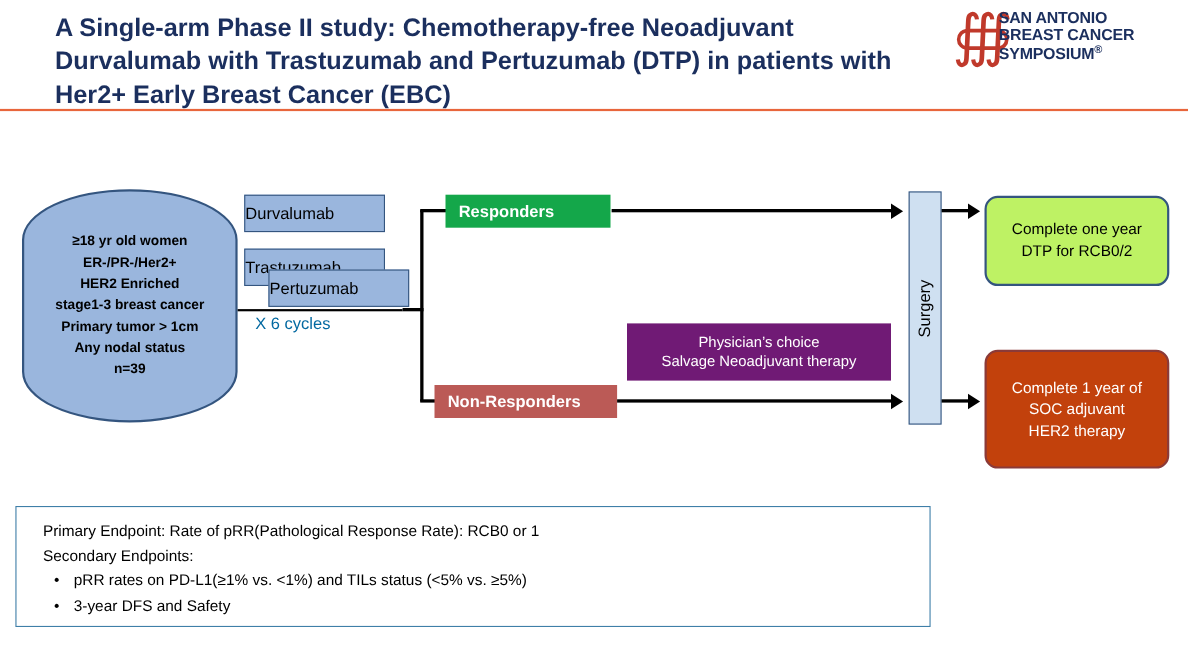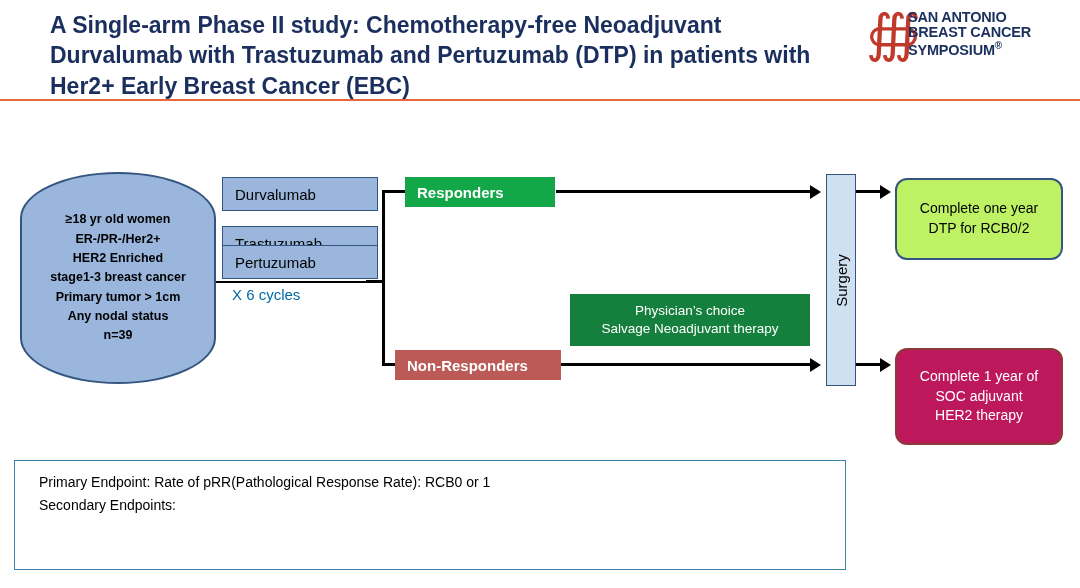--- a/index.html
+++ b/index.html
@@ -130,34 +130,33 @@
     font-size: 12.5px;
     font-weight: bold;
     color: #000;
     line-height: 1.55;
     box-sizing: border-box;
     padding: 6px 10px;
   }
   .drug {
     position: absolute;
     left: 222px;
-    width: 156px;
+    width: 128px;
     height: 34px;
     background: #9ab6dd;
     border: 1px solid #34557f;
     display: flex;
     align-items: center;
-    padding-left: 12px;
     box-sizing: border-box;
     font-size: 15px;
     color: #000;
   }
   .drug-1 { top: 177px; }
   .drug-2 { top: 226px; }
-  .drug-3 { top: 245px; }
+  .drug-3 { top: 245px; margin-left: 22px; }
 
   .cycles {
     position: absolute;
     left: 232px;
     top: 286px;
     font-size: 15px;
     color: #0369a1;
   }
 
   .responders {
@@ -189,21 +188,21 @@
     font-size: 15px;
     color: #ffffff;
     font-weight: bold;
   }
   .salvage {
     position: absolute;
     left: 570px;
     top: 294px;
     width: 240px;
     height: 52px;
-    background: #15803d;
+    background: #701a75;
     display: flex;
     flex-direction: column;
     align-items: center;
     justify-content: center;
     text-align: center;
     font-size: 13.5px;
     color: #ffffff;
     line-height: 1.35;
   }
   .surgery {
@@ -240,26 +239,25 @@
   .outcome-top {
     top: 178px;
     height: 82px;
     background: #bef264;
     border: 2px solid #34557f;
     font-size: 14px;
     color: #000;
   }
   .outcome-bottom {
     top: 318px;
-    height: 97px;
-    background: #be185d;
+    height: 108px;
+    background: #c2410c;
     border: 2px solid #8b3a38;
     font-size: 14px;
     color: #ffffff;
-    margin-top: 30px;
   }
 
   
   .line { position: absolute; background: #000; }
   .arrow-head {
     position: absolute;
     width: 0; height: 0;
     border-top: 7px solid transparent;
     border-bottom: 7px solid transparent;
     border-left: 11px solid #000;
@@ -371,15 +369,19 @@
   </div>
   <div class="outcome outcome-bottom">
     <span>Complete 1 year of</span>
     <span>SOC adjuvant</span>
     <span>HER2 therapy</span>
   </div>
 
   <div class="endpoints">
     <div>Primary Endpoint: Rate of pRR(Pathological Response Rate): RCB0 or 1</div>
     <div>Secondary Endpoints:</div>
+    <ul>
+      <li>pRR rates on PD-L1(≥1% vs. &lt;1%) and TILs status (&lt;5% vs. ≥5%)</li>
+      <li>3-year DFS and Safety</li>
+    </ul>
   </div>
 
 </div>
 
 </body></html>

